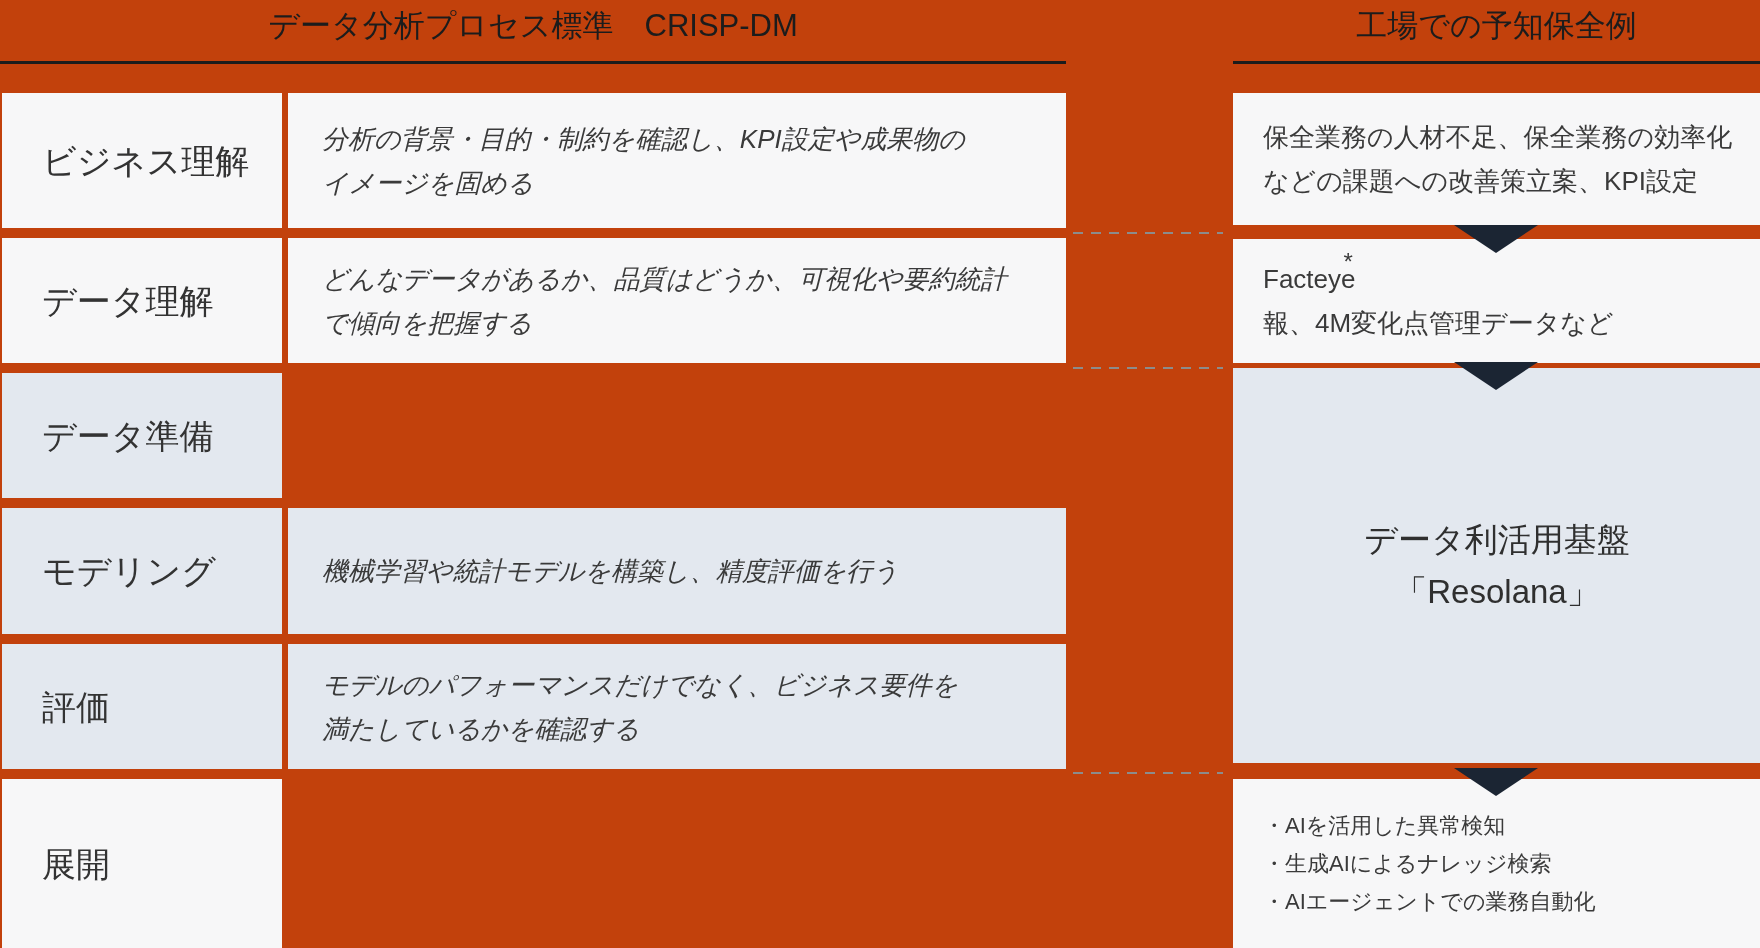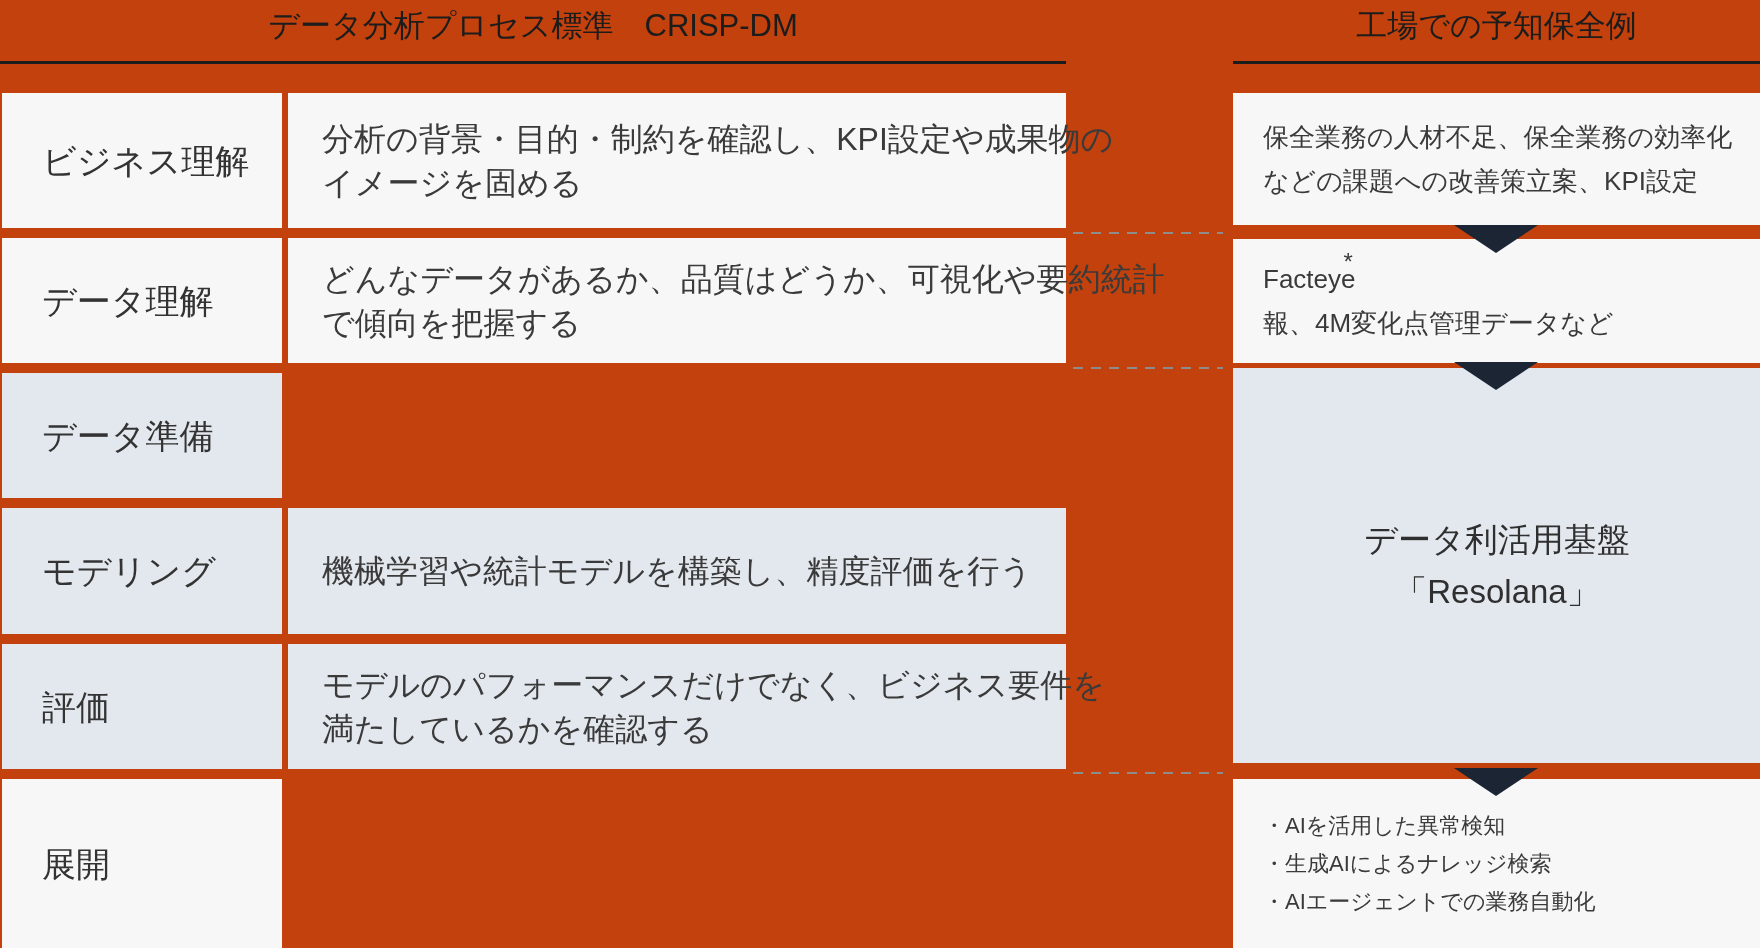--- a/index.html
+++ b/index.html
@@ -21,21 +21,21 @@
   .rule-right{left:1233px;width:527px;}
   
   .box{
     position:absolute;display:flex;flex-direction:column;justify-content:center;
     box-sizing:border-box;
   }
   .gray{background:var(--box-gray,#f7f7f8);}
   .blue{background:var(--box-blue,#e3e8ef);}
   
   .cell-label{left:2px;width:280px;padding-left:40px;font-size:34px;color:#333333;}
-  .cell-desc{left:288px;width:778px;padding-left:34px;font-size:32px;}
+  .cell-desc{left:288px;width:778px;padding-left:34px;font-size:26px;font-style:italic;}
   .ln{display:block;line-height:44px;white-space:nowrap;}
   .ln:empty{display:none;}
   .r0{top:93px;height:135px;}
   .r1{top:238px;height:125px;}
   .r2{top:373px;height:125px;}
   .r3{top:508px;height:126px;}
   .r4{top:644px;height:125px;}
   .r5{top:779px;height:169px;}
   
   .rbox{left:1233px;width:527px;padding-left:30px;font-size:26px;}

